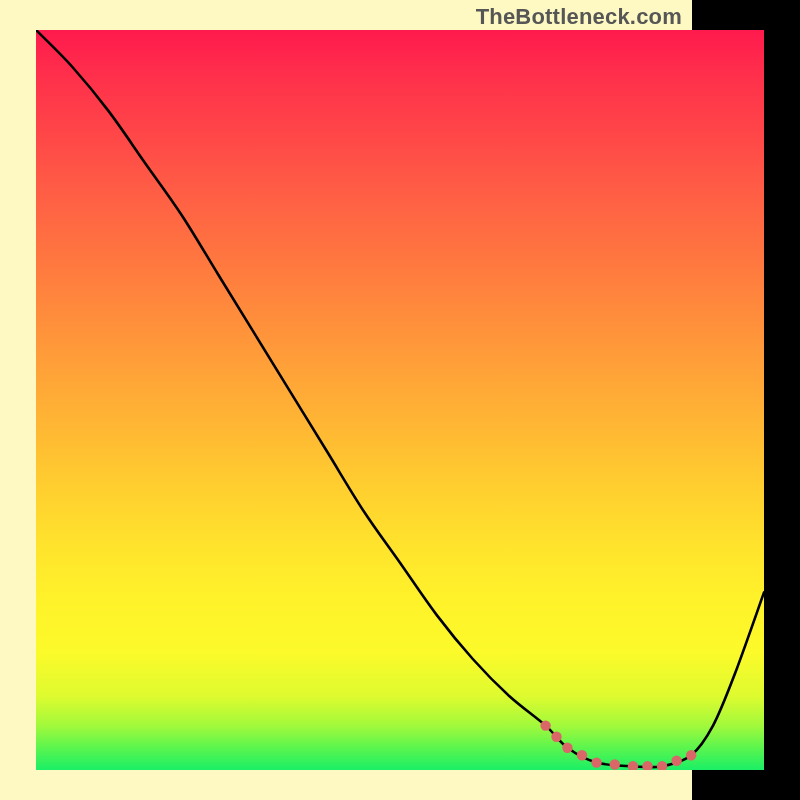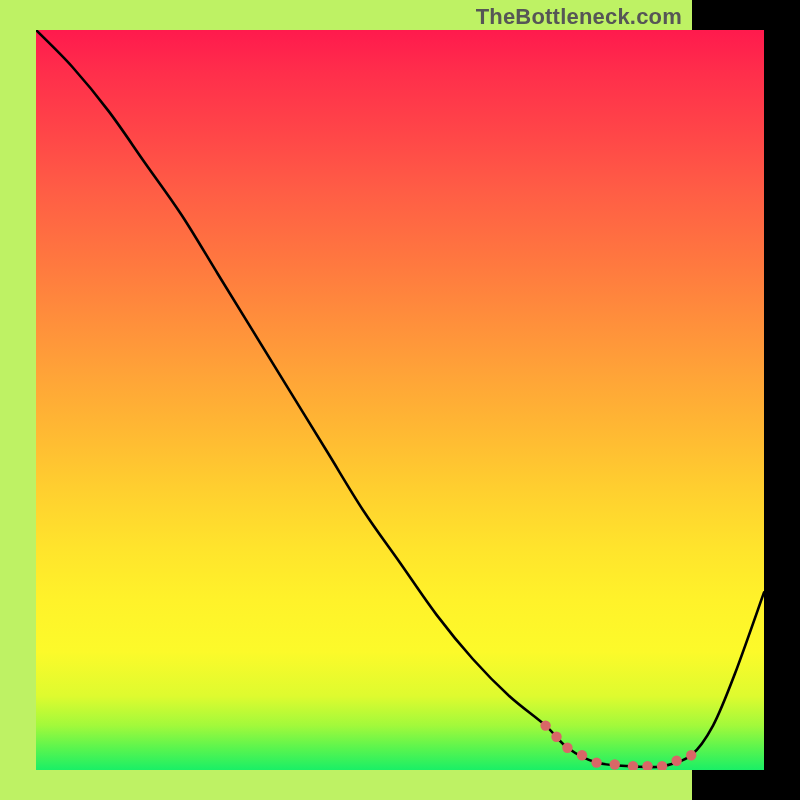--- a/index.html
+++ b/index.html
@@ -1,21 +1,21 @@
 <!DOCTYPE html>
 <html><head>
 <meta charset="utf-8">
 <style>
   * { margin: 0; padding: 0; box-sizing: border-box; }
   html, body { width: 800px; height: 800px; overflow: hidden; background: #000; }
   .frame {
     position: relative;
     width: 692px;
     height: 800px;
-    background: #bef264;
+    background: #fef9c3;
   }
   .watermark {
     position: absolute;
     top: 4px;
     right: 10px;
     font-family: Arial, Helvetica, sans-serif;
     font-size: 22px;
     font-weight: 600;
     color: #565656;
     letter-spacing: 0.2px;

